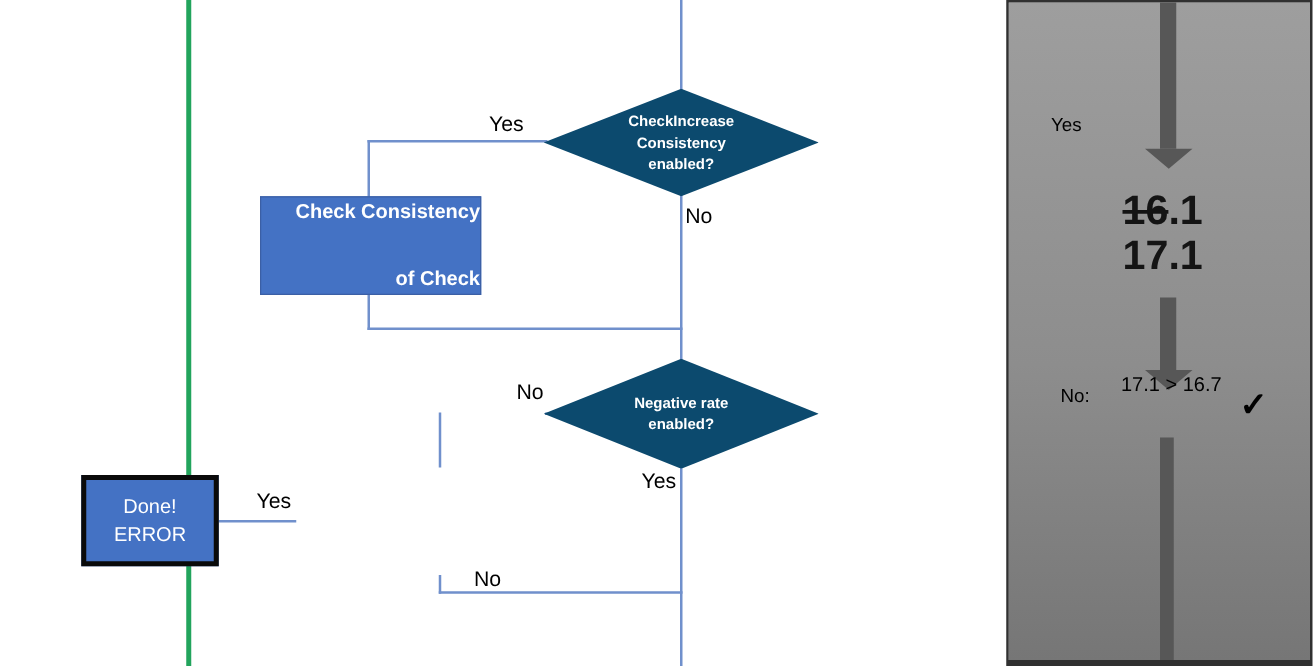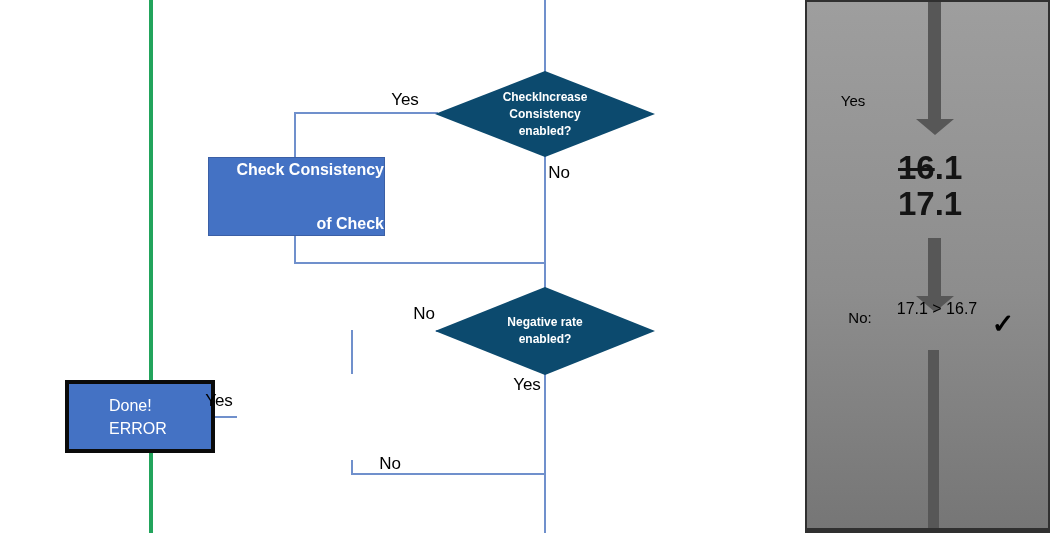--- a/index.html
+++ b/index.html
@@ -15,22 +15,22 @@
   
   .diamond{position:absolute;background:#0c4a6e;
            clip-path:polygon(50% 0,100% 50%,50% 100%,0 50%);
            display:flex;flex-direction:column;align-items:center;justify-content:center;
            color:#fff;font-weight:bold;text-align:right;}
   .diamond .dl{font-size:12px;line-height:17px;}
   .proc{position:absolute;background:#4472c4;border:1px solid #3b5fa5;
         display:flex;flex-direction:column;align-items:flex-end;justify-content:center;
         color:#fff;text-align:center;font-size:16px;font-weight:600;line-height:23px;gap:31px;}
   .term{position:absolute;background:#4472c4;border:4px solid #0a0a0a;
-        display:flex;flex-direction:column;align-items:flex-start;justify-content:center;
-        color:#fff;text-align:center;font-size:16px;line-height:23px;padding-left:40px;}
+        display:flex;flex-direction:column;align-items:center;justify-content:center;
+        color:#fff;text-align:center;font-size:16px;line-height:23px;}
 
   
   .elabel{position:absolute;transform:translate(-50%,-50%);font-size:17px;color:#000;white-space:nowrap;}
 
   
   .panel{position:absolute;left:805px;top:0;width:245px;height:533px;box-sizing:border-box;
          background:linear-gradient(180deg,#9e9e9e 0%,#8d8d8d 55%,#767676 100%);
          border:2px solid #303030;border-bottom-width:5px;}
   .shaft{position:absolute;background:#575757;}
   .ahead{position:absolute;width:0;height:0;border-left:19px solid transparent;

